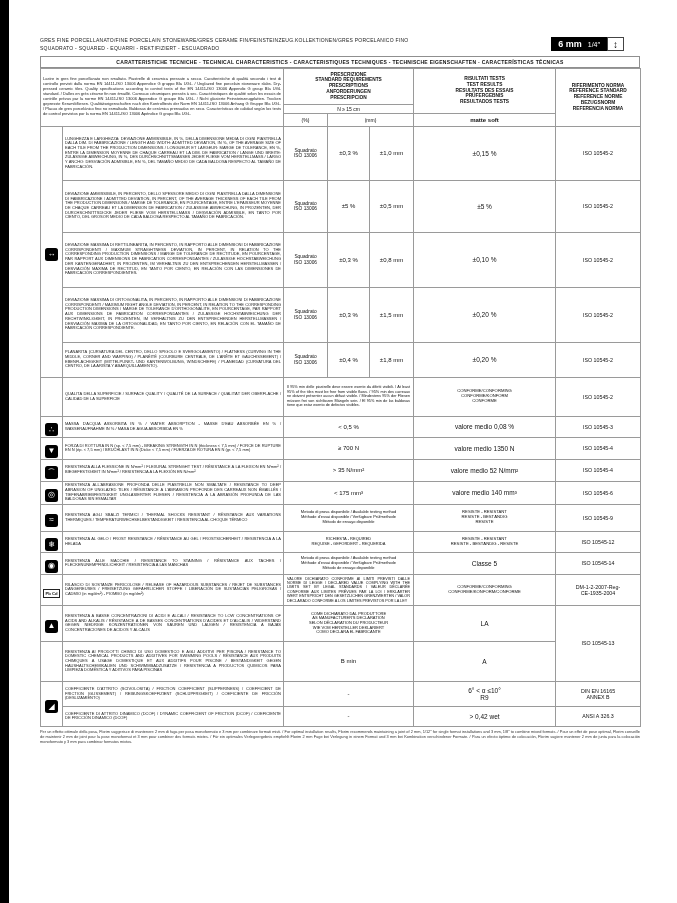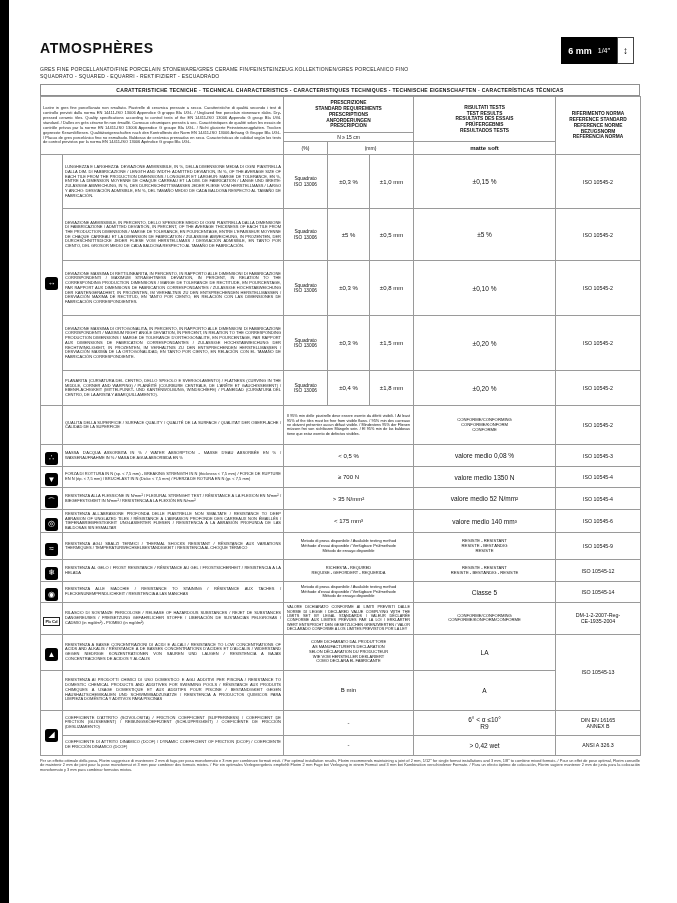--- a/index.html
+++ b/index.html
@@ -1,21 +1,21 @@
 <!DOCTYPE html>
 <html><head>
 <meta charset="utf-8">
 <style>
   html,body{margin:0;padding:0;}
   body{width:677px;height:903px;background:#fff;font-family:"Liberation Sans",sans-serif;color:#111;position:relative;overflow:hidden;}
   .left-bar{position:absolute;left:0;top:0;width:9px;height:903px;background:#000;}
   .content{position:absolute;left:40px;top:0;width:600px;}
   .masthead{position:relative;padding-top:31px;}
   .page-title{font-size:14px;font-weight:bold;letter-spacing:.6px;}
-  .badge{position:absolute;top:37px;right:6px;display:flex;align-items:stretch;height:27px;}
+  .badge{position:absolute;top:37px;right:16px;display:flex;align-items:stretch;height:14px;}
   .badge-black{background:#000;color:#fff;display:flex;align-items:center;padding:0 7px;gap:6px;}
   .badge-mm{font-size:9px;font-weight:bold;white-space:nowrap;}
   .badge-in{font-size:7px;white-space:nowrap;}
   .badge-arrow{width:15px;border:.5px solid #444;display:flex;align-items:center;justify-content:center;font-size:10px;color:#000;background:#fff;}
   .subtitle{font-size:5px;line-height:6px;letter-spacing:.25px;margin-top:6px;color:#222;}
   .subtitle.second{margin-top:1.5px;}
   .section-bar{margin-top:5px;border:.5px solid #8f8f8f;font-size:5px;font-weight:bold;text-align:center;padding:2px 0;letter-spacing:.3px;}
   table.spec{border-collapse:collapse;table-layout:fixed;width:600px;}
   table.spec td{border:.5px solid #9a9a9a;vertical-align:middle;padding:1px 2px;overflow:hidden;}
   td.icon-cell{border-right:none;text-align:center;}
@@ -37,21 +37,20 @@
   .pbcd{display:inline-block;width:15px;border:.5px solid #222;font-size:4.2px;line-height:5px;font-weight:bold;text-align:center;padding:1px 0;color:#111;background:#fff;}
   .footer-note{margin-top:3px;font-size:3.9px;line-height:4.8px;text-align:justify;color:#333;}
 </style>
 </head>
 <body>
 
 <div class="left-bar"></div>
 
 <div class="content">
   <div class="masthead">
-    <h1 class="page-title">ATMOSPHÈRES</h1>
     <div class="badge">
       <div class="badge-black">
         <span class="badge-mm">6 mm</span>
         <span class="badge-in">1/4″</span>
       </div>
       <div class="badge-arrow">↕</div>
     </div>
     <div class="subtitle">GRES FINE PORCELLANATO/FINE PORCELAIN STONEWARE/GRES CERAME FIN/FEINSTEINZEUG.KOLLEKTIONEN/GRES PORCELANICO FINO</div>
     <div class="subtitle second">SQUADRATO - SQUARED - EQUARRI - REKTIFIZIERT - ESCUADRADO</div>
   </div>

